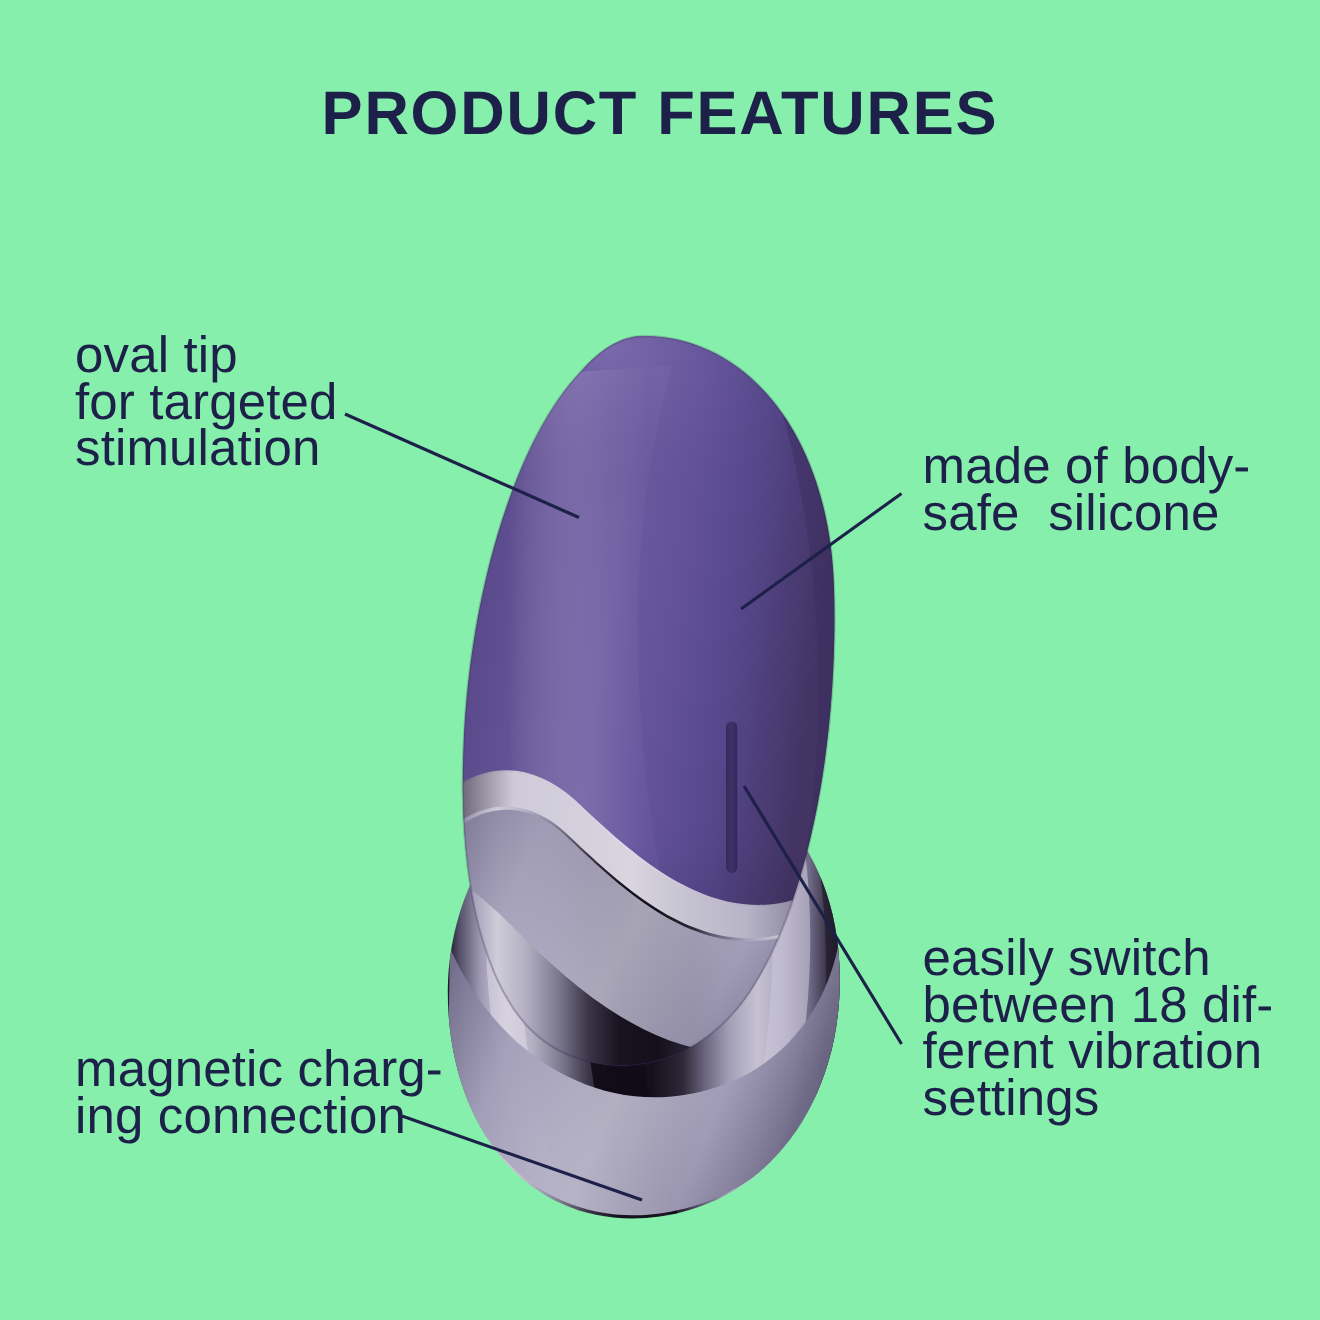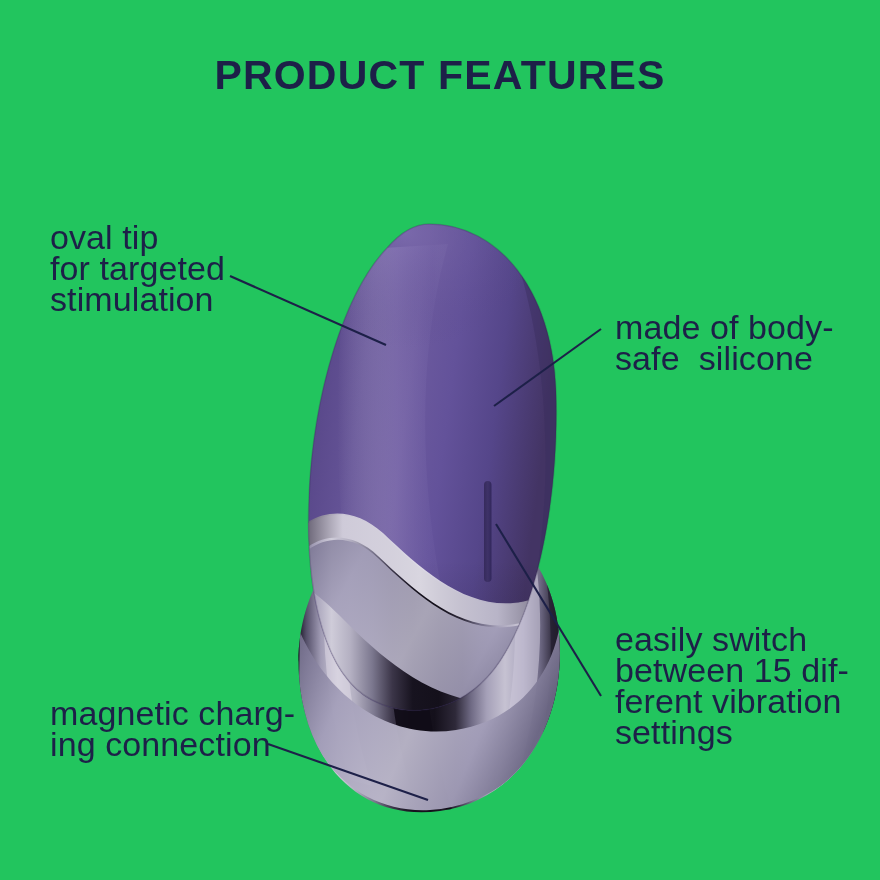--- a/index.html
+++ b/index.html
@@ -4,21 +4,21 @@
 <style>
   html, body {
     margin: 0;
     padding: 0;
     background: #ffffff;
   }
   #page {
     position: relative;
     width: 880px;
     height: 880px;
-    background: #22c55e;
+    background: #86efac;
     overflow: hidden;
     font-family: "Liberation Sans", sans-serif;
   }
 
   
   #title {
     position: absolute;
     left: 0;
     top: 52px;
     width: 880px;
@@ -36,21 +36,21 @@
     position: absolute;
     color: #1d2048;
     font-family: "Liberation Sans", sans-serif;
     font-size: 34px;
     line-height: 31px;
     font-weight: 500;
     letter-spacing: 0.1px;
     white-space: pre;
   }
   #callout-oval-tip      { left: 50px;  top: 222px; }
-  #callout-body-safe     { left: 615px; top: 312px; }
+  #callout-body-safe     { left: 615px; top: 296px; }
   #callout-vibration     { left: 615px; top: 624px; }
   #callout-magnetic      { left: 50px;  top: 698px; }
 
   
   #leaders {
     position: absolute;
     left: 0; top: 0;
     width: 880px; height: 880px;
     pointer-events: none;
   }
@@ -279,20 +279,20 @@
   </svg>
 
   <div class="callout" id="callout-oval-tip">oval tip
 for targeted
 stimulation</div>
 
   <div class="callout" id="callout-body-safe">made of body-
 safe  silicone</div>
 
   <div class="callout" id="callout-vibration">easily switch
-between 15 dif-
+between 18 dif-
 ferent vibration
 settings</div>
 
   <div class="callout" id="callout-magnetic">magnetic charg-
 ing connection</div>
 
 </div>
 
 </body></html>

